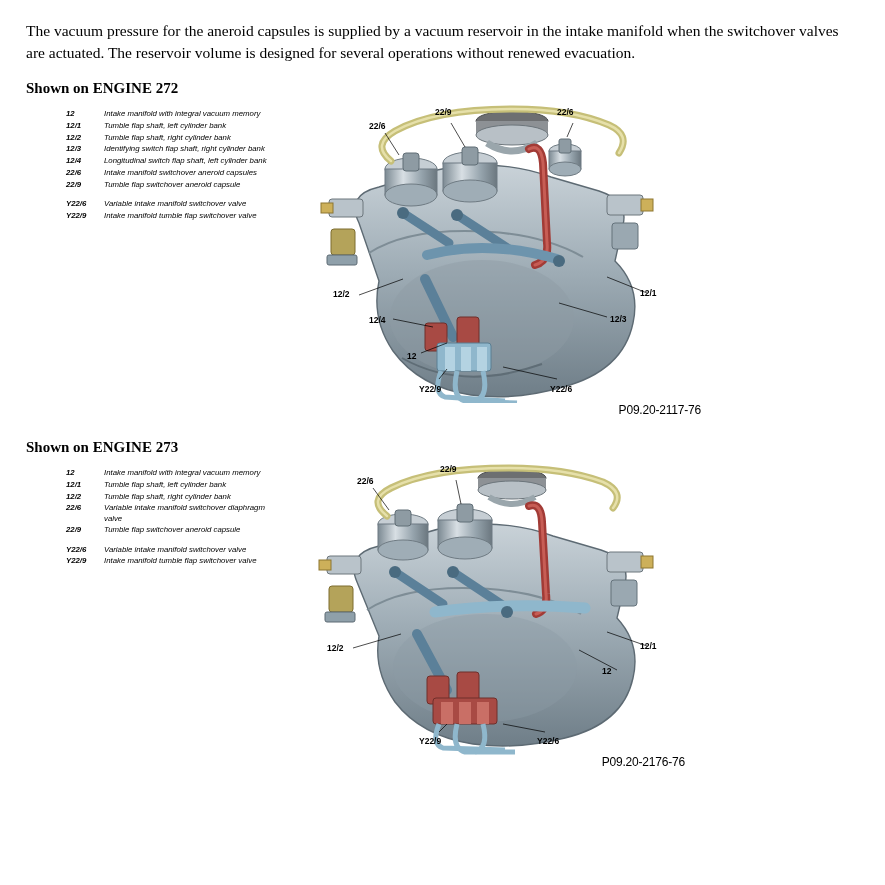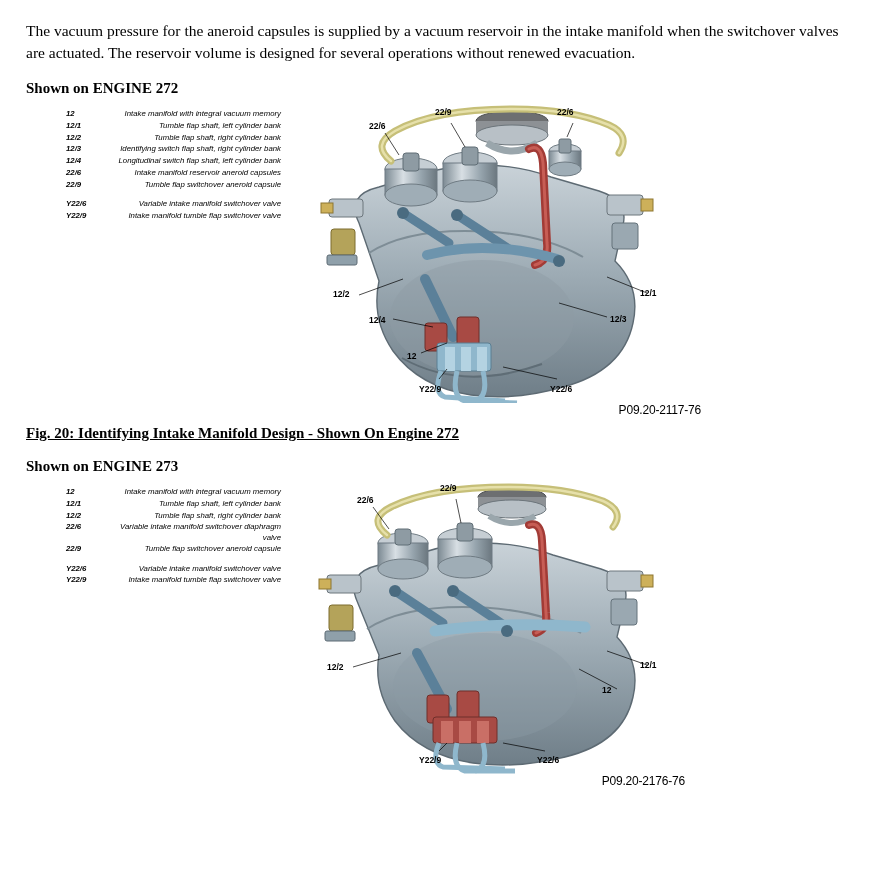--- a/index.html
+++ b/index.html
@@ -63,21 +63,20 @@
   }
   .legend-key {
     width: 38px;
     flex: 0 0 38px;
     font-weight: bold;
     font-style: italic;
   }
   .legend-val {
     flex: 1;
     font-style: italic;
-    text-align: right;
   }
   .diagram-wrap {
     position: absolute;
     left: 245px;
     top: 0;
     width: 420px;
     height: 315px;
   }
   .diag-code {
     position: absolute;
@@ -129,21 +128,21 @@
       <div class="legend-row">
         <div class="legend-key">12/3</div>
         <div class="legend-val">Identifying switch flap shaft, right cylinder bank</div>
       </div>
       <div class="legend-row">
         <div class="legend-key">12/4</div>
         <div class="legend-val">Longitudinal switch flap shaft, left cylinder bank</div>
       </div>
       <div class="legend-row">
         <div class="legend-key">22/6</div>
-        <div class="legend-val">Intake manifold reservoir aneroid capsules</div>
+        <div class="legend-val">Intake manifold switchover aneroid capsules</div>
       </div>
       <div class="legend-row">
         <div class="legend-key">22/9</div>
         <div class="legend-val">Tumble flap switchover aneroid capsule</div>
       </div>
       <div class="legend-row gap">
         <div class="legend-key">Y22/6</div>
         <div class="legend-val">Variable intake manifold switchover valve</div>
       </div>
       <div class="legend-row">
@@ -257,21 +256,20 @@
     <div class="callout" style="left:578px; top:185px;">12/1</div>
     <div class="callout" style="left:307px; top:212px;">12/4</div>
     <div class="callout" style="left:548px; top:211px;">12/3</div>
     <div class="callout" style="left:345px; top:248px;">12</div>
     <div class="callout" style="left:357px; top:281px;">Y22/9</div>
     <div class="callout" style="left:488px; top:281px;">Y22/6</div>
 
     <div class="diag-code" style="top:300px; right:194px;">P09.20-2117-76</div>
   </div>
 
-  <div class="fig-caption">Fig. 20: Identifying Intake Manifold Design - Shown On Engine 272</div>
 
   <div class="section-title">Shown on ENGINE 273</div>
 
   <div class="figure-block second">
 
     <div class="legend">
       <div class="legend-row">
         <div class="legend-key">12</div>
         <div class="legend-val">Intake manifold with integral vacuum memory</div>
       </div>

